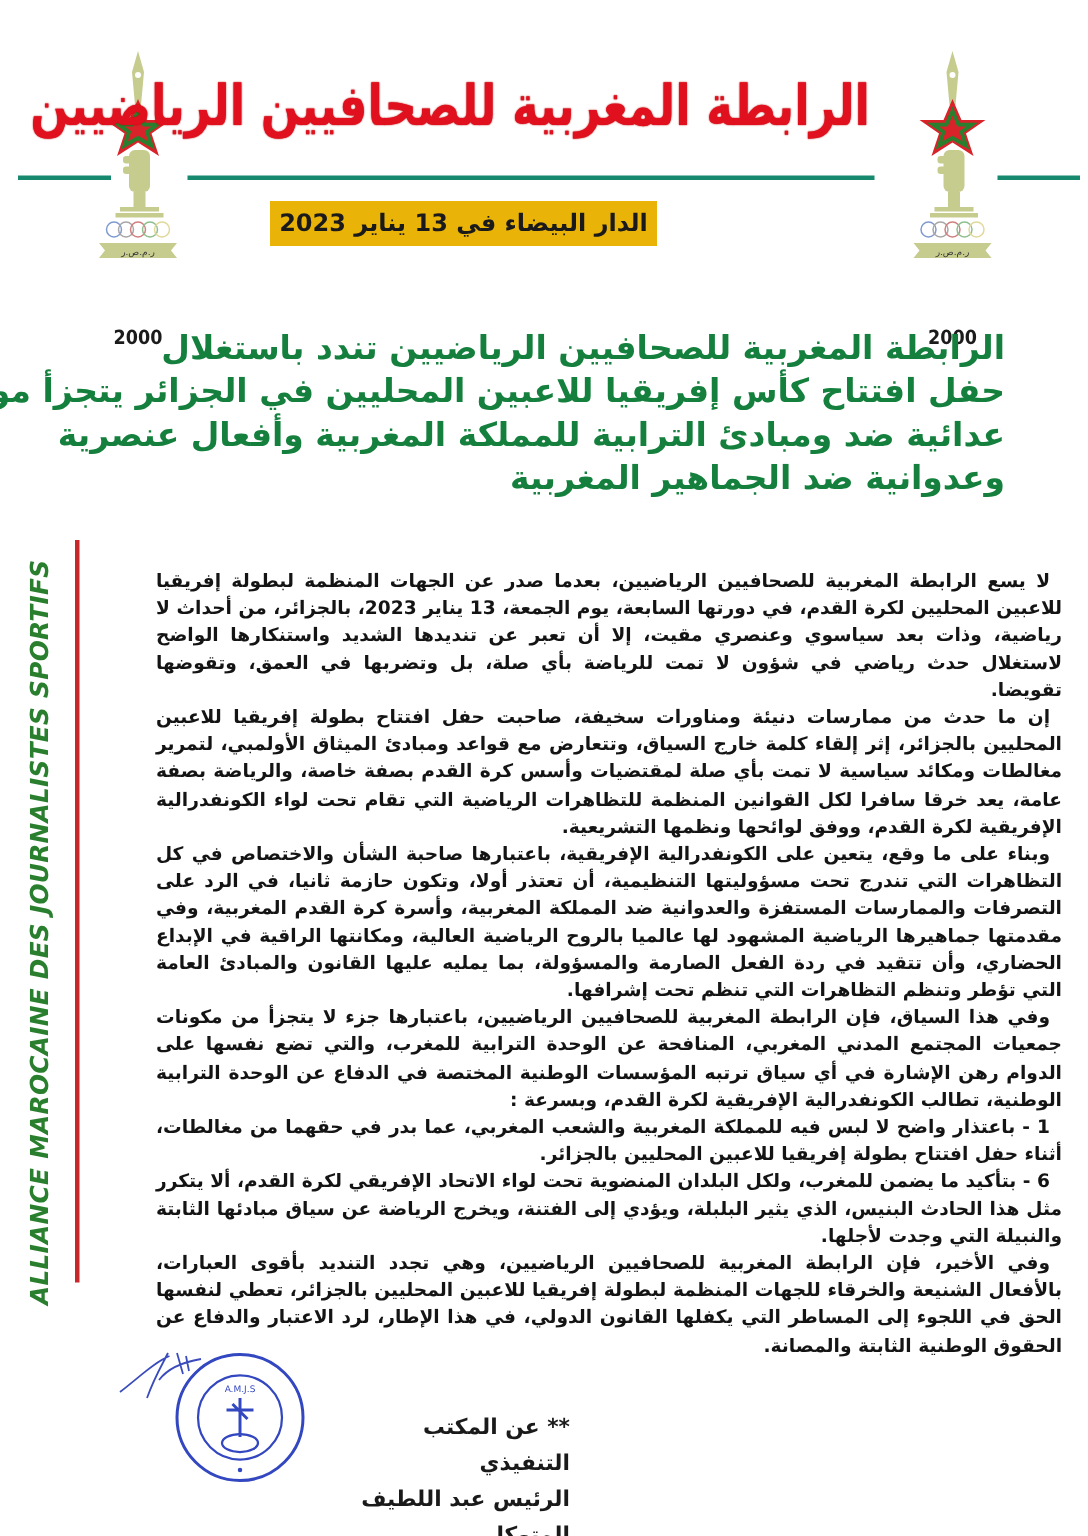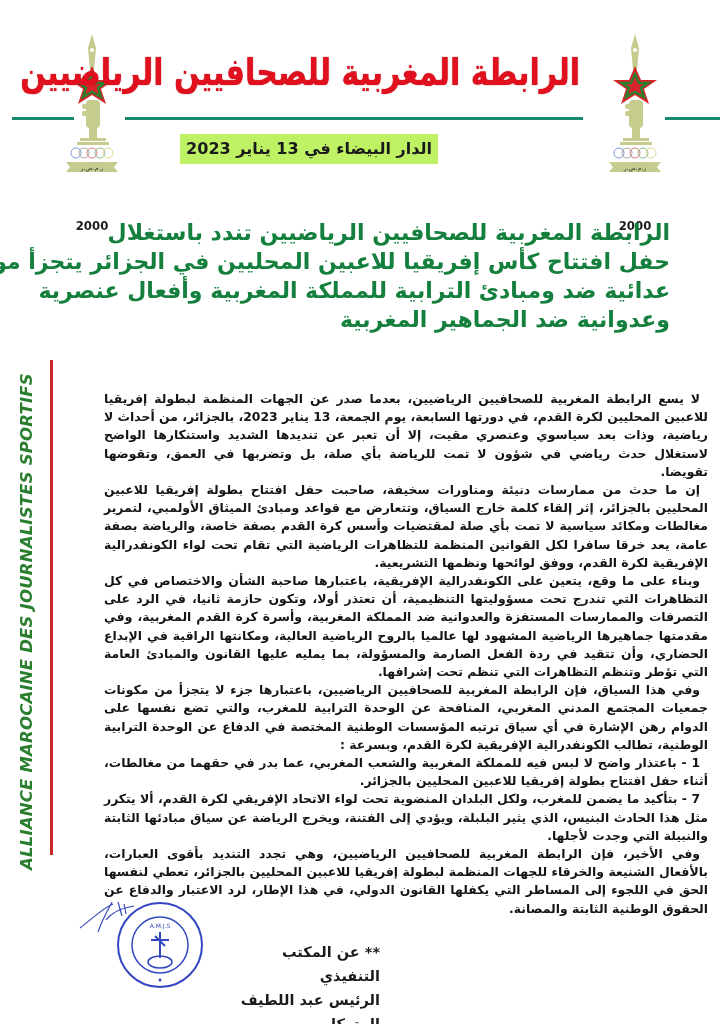--- a/index.html
+++ b/index.html
@@ -25,42 +25,42 @@
     letter-spacing: -1px; transform: scaleY(1.25); transform-origin: center;
     text-shadow: 0 0 1px #b00000;
   }
   .rule { position: absolute; height: 3px; background: #17896f; top: 117px; }
   .rule-a { left: 12px; width: 62px; }
   .rule-b { left: 125px; width: 458px; }
   .rule-c { left: 665px; width: 55px; }
 
   .date-box {
     position: absolute; left: 180px; top: 134px; width: 258px; height: 30px;
-    background: #bef264; text-align: center; direction: rtl;
+    background: #eab308; text-align: center; direction: rtl;
     font-weight: bold; font-size: 16px; line-height: 30px; color: #1a1a1a;
   }
 
   
   .headline {
     position: absolute; left: 160px; width: 510px; top: 218px;
     direction: rtl; font-weight: bold; font-size: 22px; line-height: 29px; color: #15803d;
   }
   .headline div { white-space: nowrap; }
 
   
   .side-label {
     position: absolute; left: 17px; top: 870px; transform-origin: 0 0; transform: rotate(-90deg);
     white-space: nowrap; font-family: "DejaVu Sans", sans-serif; font-style: italic; font-weight: bold;
     font-size: 16.5px; color: #2a7f2e; letter-spacing: 0.2px; width: 520px;
   }
   .side-rule { position: absolute; left: 50px; top: 360px; width: 3px; height: 495px; background: #c8282a; }
 
   
   .body-text {
-    position: absolute; left: 104px; width: 604px; top: 390px;
+    position: absolute; left: 104px; width: 604px; top: 378px;
     direction: rtl; text-align: justify; font-weight: bold; font-size: 12.4px; line-height: 18.2px; color: #141414;
   }
   .body-text p { margin: 0; text-indent: 8px; }
   .body-text p.gap { }
 
   
   .stamp { position: absolute; left: 115px; top: 900px; width: 90px; height: 90px; }
   .signature { position: absolute; left: 78px; top: 898px; width: 60px; height: 40px; }
   .sign-block {
     position: absolute; left: 230px; top: 940px; width: 150px; direction: rtl; text-align: right;
@@ -139,21 +139,21 @@
 
   <div class="side-label">ALLIANCE MAROCAINE DES JOURNALISTES SPORTIFS</div>
   <div class="side-rule"></div>
 
   <div class="body-text">
     <p>لا يسع الرابطة المغربية للصحافيين الرياضيين، بعدما صدر عن الجهات المنظمة لبطولة إفريقيا للاعبين المحليين لكرة القدم، في دورتها السابعة، يوم الجمعة، 13 يناير 2023، بالجزائر، من أحداث لا رياضية، وذات بعد سياسوي وعنصري مقيت، إلا أن تعبر عن تنديدها الشديد واستنكارها الواضح لاستغلال حدث رياضي في شؤون لا تمت للرياضة بأي صلة، بل وتضربها في العمق، وتقوضها تقويضا.</p>
     <p>إن ما حدث من ممارسات دنيئة ومناورات سخيفة، صاحبت حفل افتتاح بطولة إفريقيا للاعبين المحليين بالجزائر، إثر إلقاء كلمة خارج السياق، وتتعارض مع قواعد ومبادئ الميثاق الأولمبي، لتمرير مغالطات ومكائد سياسية لا تمت بأي صلة لمقتضيات وأسس كرة القدم بصفة خاصة، والرياضة بصفة عامة، يعد خرقا سافرا لكل القوانين المنظمة للتظاهرات الرياضية التي تقام تحت لواء الكونفدرالية الإفريقية لكرة القدم، ووفق لوائحها ونظمها التشريعية.</p>
     <p>وبناء على ما وقع، يتعين على الكونفدرالية الإفريقية، باعتبارها صاحبة الشأن والاختصاص في كل التظاهرات التي تندرج تحت مسؤوليتها التنظيمية، أن تعتذر أولا، وتكون حازمة ثانيا، في الرد على التصرفات والممارسات المستفزة والعدوانية ضد المملكة المغربية، وأسرة كرة القدم المغربية، وفي مقدمتها جماهيرها الرياضية المشهود لها عالميا بالروح الرياضية العالية، ومكانتها الراقية في الإبداع الحضاري، وأن تتقيد في ردة الفعل الصارمة والمسؤولة، بما يمليه عليها القانون والمبادئ العامة التي تؤطر وتنظم التظاهرات التي تنظم تحت إشرافها.</p>
     <p>وفي هذا السياق، فإن الرابطة المغربية للصحافيين الرياضيين، باعتبارها جزء لا يتجزأ من مكونات جمعيات المجتمع المدني المغربي، المنافحة عن الوحدة الترابية للمغرب، والتي تضع نفسها على الدوام رهن الإشارة في أي سياق ترتبه المؤسسات الوطنية المختصة في الدفاع عن الوحدة الترابية الوطنية، تطالب الكونفدرالية الإفريقية لكرة القدم، وبسرعة :</p>
     <p class="gap">1 - باعتذار واضح لا لبس فيه للمملكة المغربية والشعب المغربي، عما بدر في حقهما من مغالطات، أثناء حفل افتتاح بطولة إفريقيا للاعبين المحليين بالجزائر.</p>
-    <p>7 - بتأكيد ما يضمن للمغرب، ولكل البلدان المنضوية تحت لواء الاتحاد الإفريقي لكرة القدم، ألا يتكرر مثل هذا الحادث البنيس، الذي يثير البلبلة، ويؤدي إلى الفتنة، ويخرج الرياضة عن سياق مبادئها الثابتة والنبيلة التي وجدت لأجلها.</p>
+    <p>6 - بتأكيد ما يضمن للمغرب، ولكل البلدان المنضوية تحت لواء الاتحاد الإفريقي لكرة القدم، ألا يتكرر مثل هذا الحادث البنيس، الذي يثير البلبلة، ويؤدي إلى الفتنة، ويخرج الرياضة عن سياق مبادئها الثابتة والنبيلة التي وجدت لأجلها.</p>
     <p>وفي الأخير، فإن الرابطة المغربية للصحافيين الرياضيين، وهي تجدد التنديد بأقوى العبارات، بالأفعال الشنيعة والخرقاء للجهات المنظمة لبطولة إفريقيا للاعبين المحليين بالجزائر، تعطي لنفسها الحق في اللجوء إلى المساطر التي يكفلها القانون الدولي، في هذا الإطار، لرد الاعتبار والدفاع عن الحقوق الوطنية الثابتة والمصانة.</p>
   </div>
 
   <svg class="signature" viewBox="0 0 60 40">
     <path d="M2 30 C15 20, 25 10, 35 6 M20 34 C25 20, 30 12, 34 4 M28 22 C34 14, 44 10, 56 8 M40 4 L44 18 M46 6 L48 16" fill="none" stroke="#3a4cbb" stroke-width="1.2"></path>
   </svg>
   <svg class="stamp" viewBox="0 0 90 90">
     <circle cx="45" cy="45" r="42" fill="none" stroke="#3348c0" stroke-width="2"></circle>
     <circle cx="45" cy="45" r="28" fill="none" stroke="#3348c0" stroke-width="1.5"></circle>
     <text x="45" y="28" font-size="6" text-anchor="middle" fill="#3348c0" font-family="DejaVu Sans, sans-serif">A.M.J.S</text>

